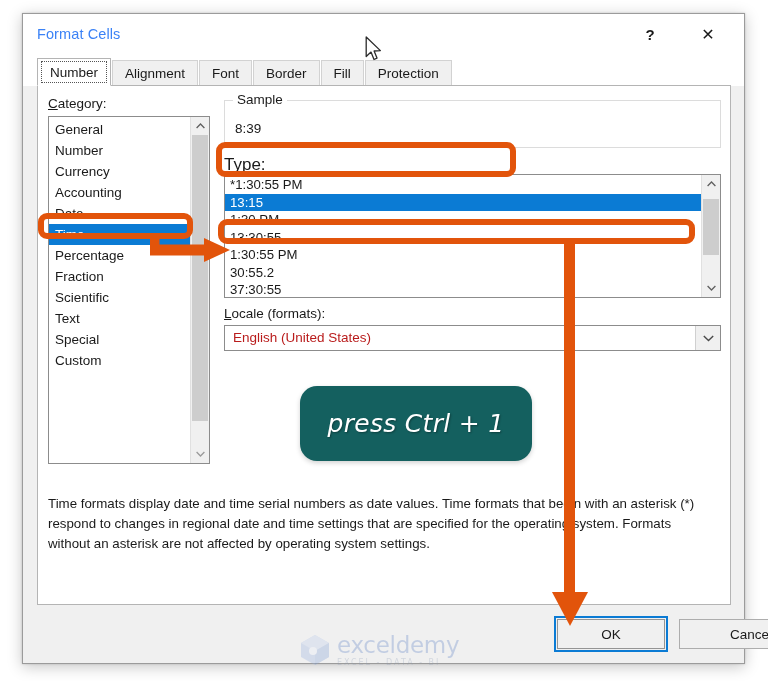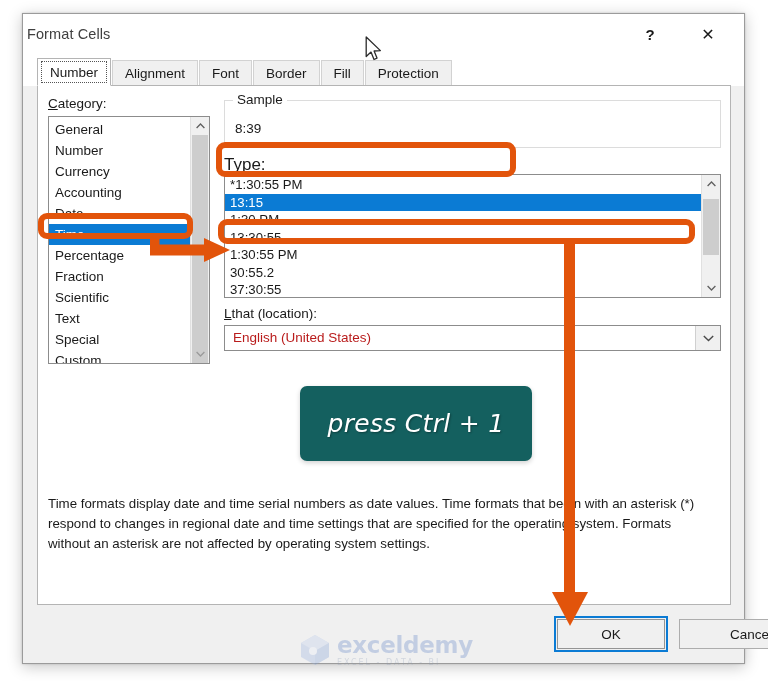--- a/index.html
+++ b/index.html
@@ -39,24 +39,24 @@
   #titlebar {
     position: absolute;
     left: 0; top: 0;
     width: 100%;
     height: 44px;
     background: #ffffff;
     box-sizing: border-box;
   }
   #dialog-title {
     position: absolute;
-    left: 4px;
+    left: 14px;
     top: 12px;
     font-size: 14.5px;
-    color: #404040;
+    color: #3b82f6;
     letter-spacing: 0.1px;
   }
   .titlebar-btn {
     position: absolute;
     top: 6px;
     width: 32px;
     height: 30px;
     line-height: 30px;
     text-align: center;
     color: #1a1a1a;
@@ -135,21 +135,21 @@
     font-size: 13.5px;
     color: #1a1a1a;
   }
   .ul-char { text-decoration: underline; }
 
   #category-list {
     position: absolute;
     left: 10px;
     top: 30px;
     width: 162px;
-    height: 248px;
+    height: 348px;
     background: #ffffff;
     border: 1px solid #8c8c8c;
     box-sizing: border-box;
     overflow: hidden;
   }
   #category-items {
     position: absolute;
     left: 0; top: 2px;
     width: 143px;
   }
@@ -313,21 +313,21 @@
   }
 
   
   #cta-plate {
     position: absolute;
     left: 76px;
     top: 292px;
     width: 232px;
     height: 75px;
     background: #14605f;
-    border-radius: 7px;
+    border-radius: 17px;
     box-shadow: 0 2px 5px rgba(0,0,0,0.18);
     display: flex;
     align-items: center;
     justify-content: center;
   }
   #cta-text {
     color: #ffffff;
     font-size: 25px;
     font-style: italic;
     font-family: "DejaVu Sans", sans-serif;
@@ -404,21 +404,20 @@
     height: 32px;
     margin-right: 7px;
     flex: none;
   }
   #wm-textwrap { line-height: 1; }
   #wm-name {
     font-size: 23px;
     color: #5b7fc4;
     letter-spacing: -0.3px;
     font-family: "DejaVu Sans", sans-serif;
-    font-weight: bold;
   }
   #wm-tag {
     font-size: 8px;
     color: #8c9bb5;
     letter-spacing: 2.0px;
     margin-top: 2px;
     font-family: "DejaVu Sans", sans-serif;
   }
 
   
@@ -524,21 +523,21 @@
             <div class="thumb" style="top:24px;height:56px;"></div>
             <div class="arrow down">
               <svg width="9" height="6" viewBox="0 0 9 6">
                   <path d="M0.6 1 L4.5 5 L8.4 1" fill="none" stroke="#606060" stroke-width="1.3"></path>
                 </svg>
             </div>
           </div>
         </div>
 
         <div id="locale-label">
-          <span class="ul-char">L</span><span>that (location):</span>
+          <span class="ul-char">L</span><span>ocale (formats):</span>
         </div>
         <div id="locale-combo">
           <div id="locale-value">English (United States)</div>
           <div id="locale-arrow">
             <svg width="11" height="7" viewBox="0 0 11 7">
                 <path d="M0.8 1 L5.5 5.6 L10.2 1" fill="none" stroke="#4a4a4a" stroke-width="1.4"></path>
               </svg>
           </div>
         </div>
 

